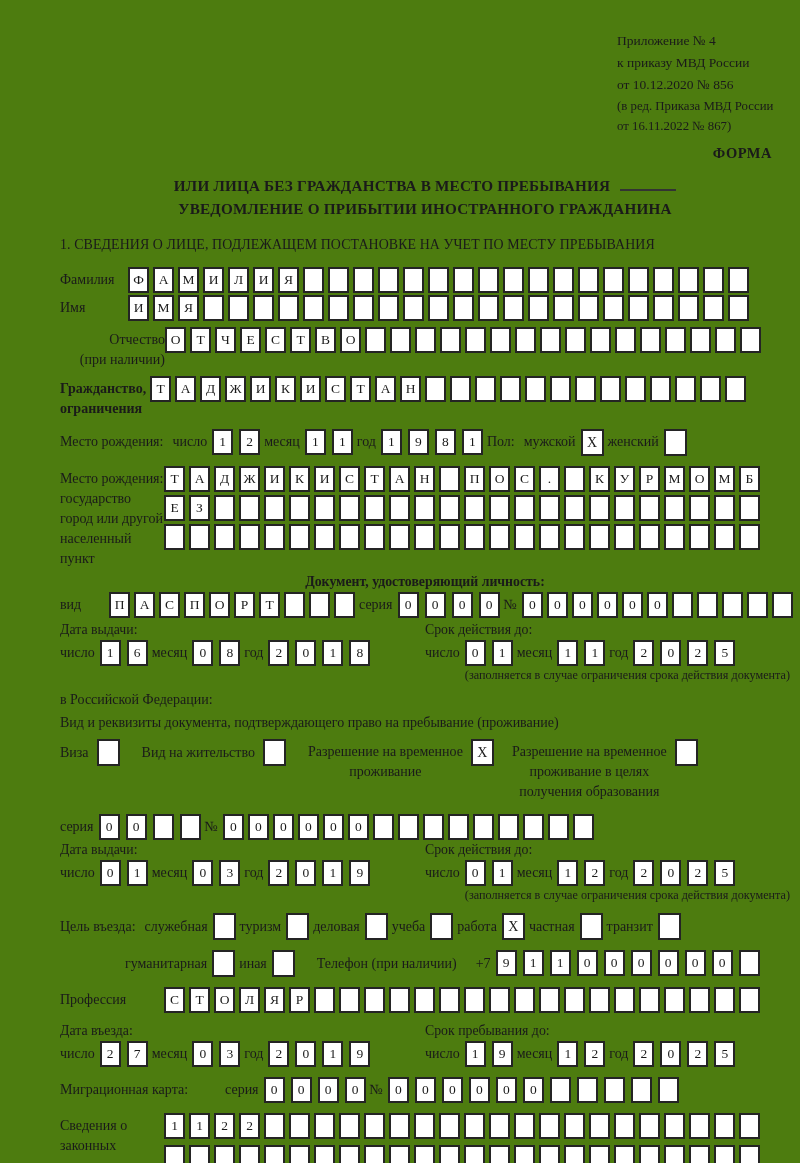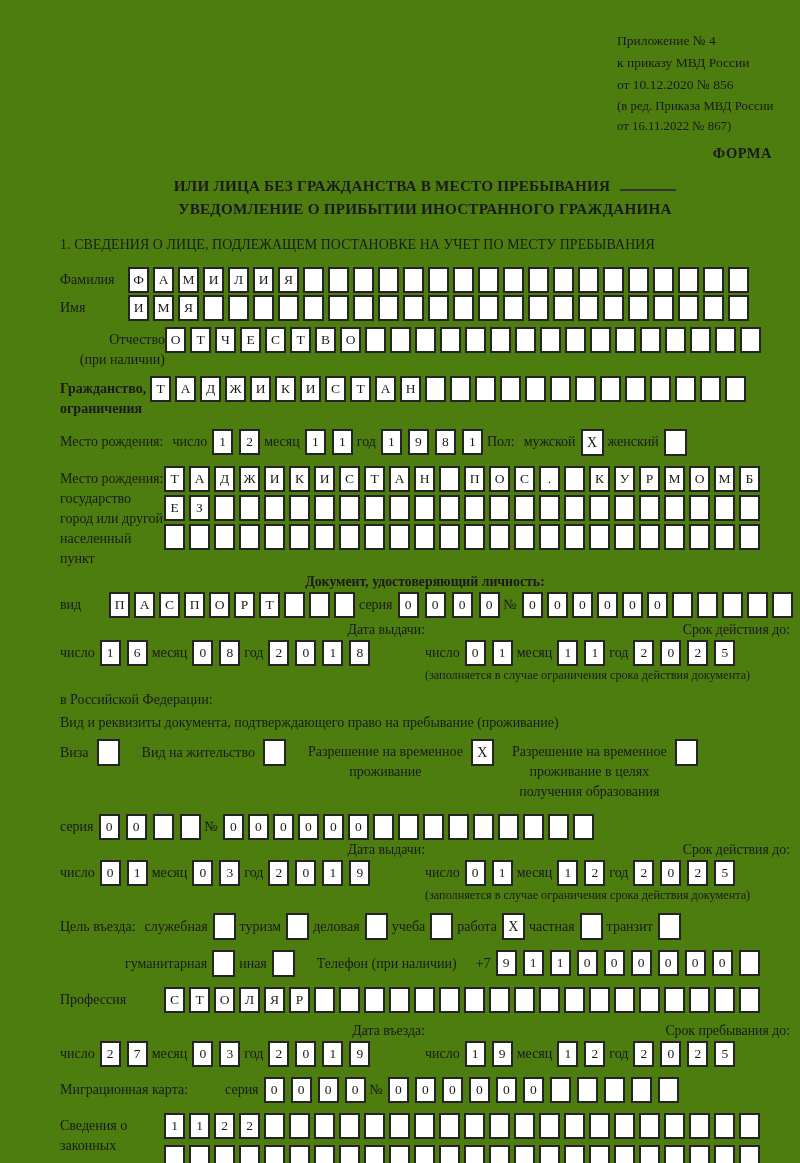--- a/index.html
+++ b/index.html
@@ -42,23 +42,23 @@
     font-size:13.5px;line-height:1;
     background:#fff;
   }
   .cell.chk{width:23px;height:27px;font-size:14px;}
   .cellcol{display:flex;flex-direction:column;gap:3px;}
   .center-bold{text-align:center;font-weight:bold;font-size:13.8px;margin-top:5px;}
   
   .dates2{display:flex;margin-top:4px;}
   .dhalf-l{flex:0 0 365px;}
   .dhalf-r{flex:1;}
-  .dhead{text-align:right;font-size:13.8px;margin-bottom:2px;}
+  .dhead{text-align:left;font-size:13.8px;margin-bottom:2px;}
   .dline{display:flex;align-items:flex-start;}
-  .dnote{font-size:12.2px;margin-top:2px;text-align:left;white-space:nowrap;}
+  .dnote{font-size:12.2px;margin-top:2px;text-align:right;white-space:nowrap;}
   
   .plain{margin-top:6px;line-height:21px;}
   .optrow{display:flex;align-items:flex-start;margin-top:6px;gap:8px;}
   .opt{display:flex;align-items:flex-start;gap:8px;}
   .optlines{text-align:center;line-height:20px;padding-top:3px;}
   .opt .onel{line-height:27px;}
   
   .purpose{display:flex;align-items:flex-start;margin-top:10px;}
   .purpose .ilabel{line-height:27px;}
   .indent65{margin-left:65px;}

